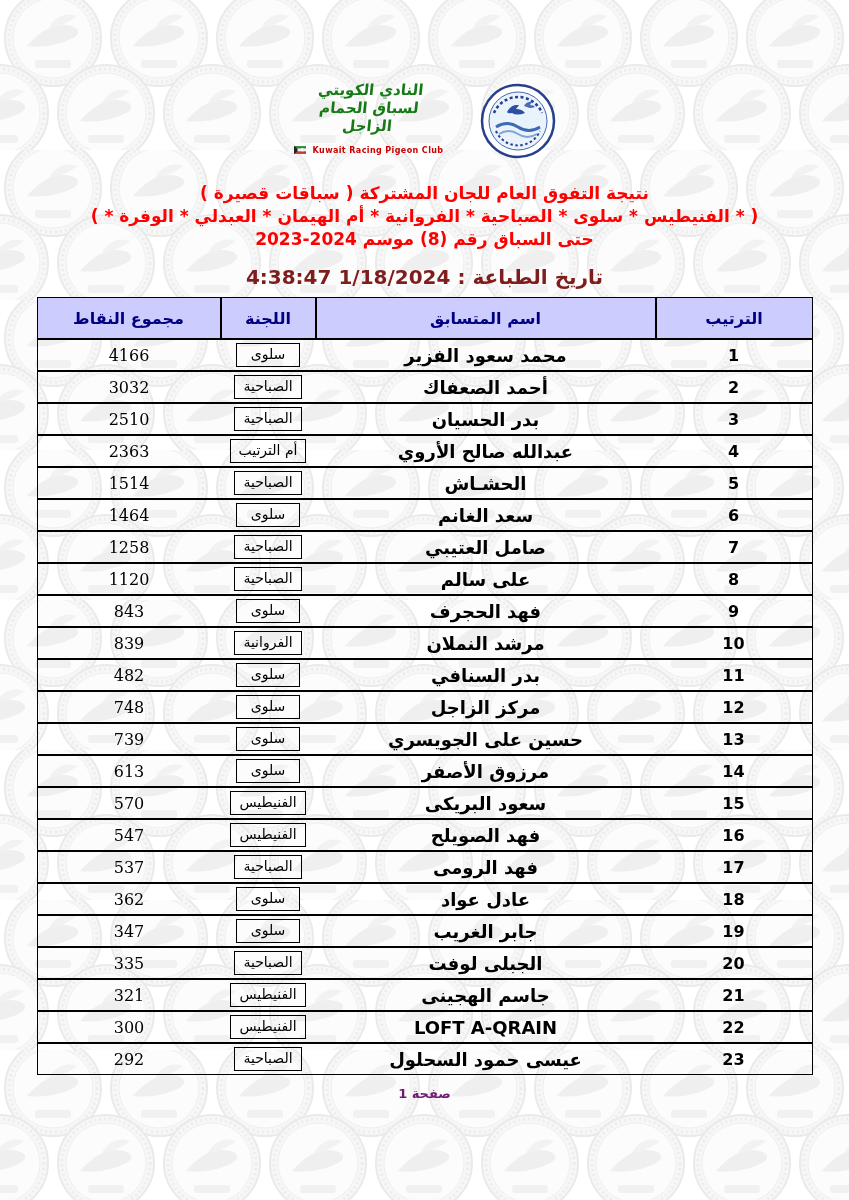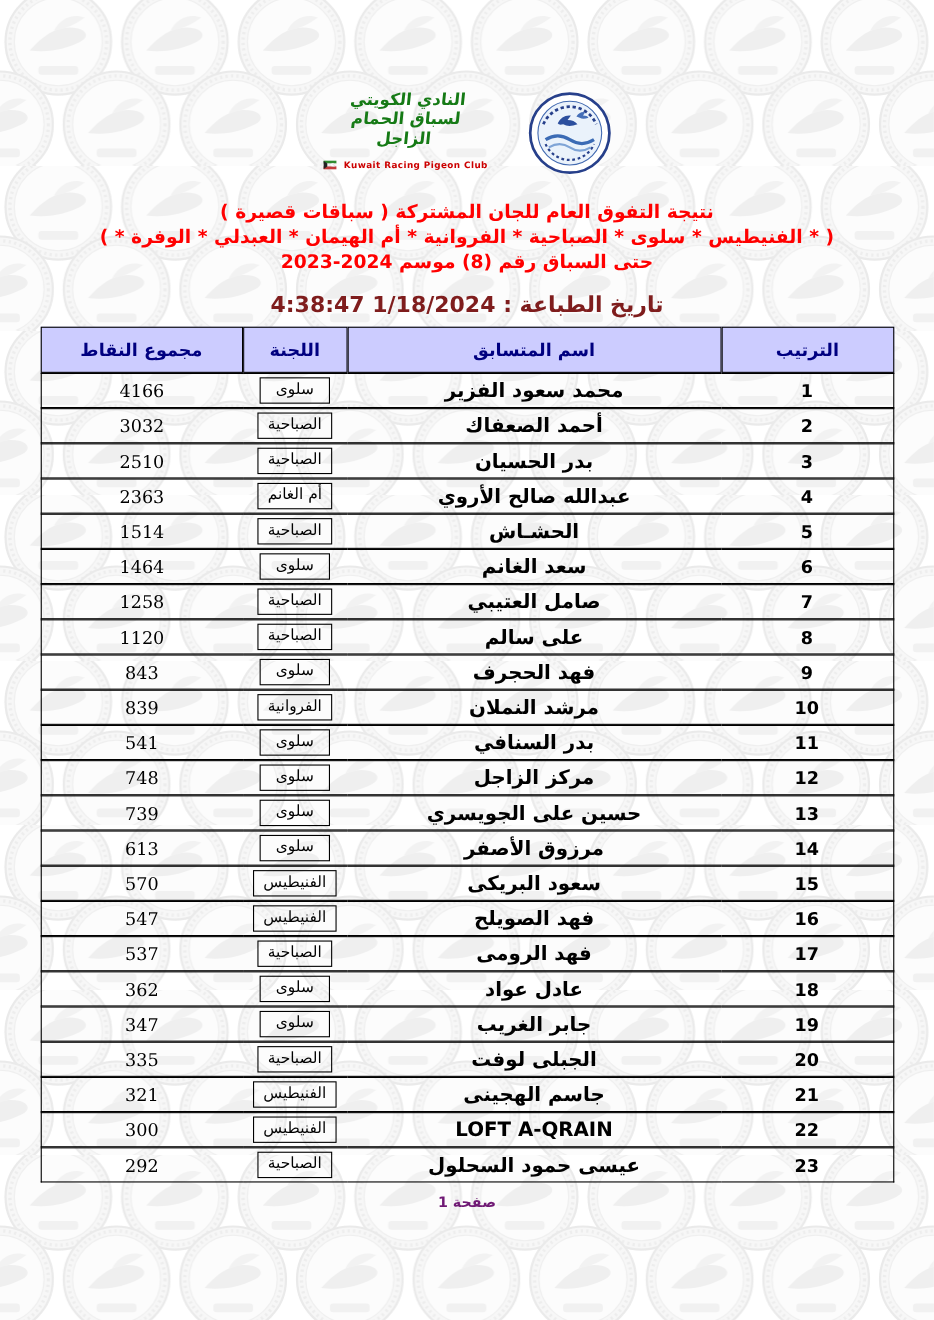--- a/index.html
+++ b/index.html
@@ -219,21 +219,21 @@
     <td class="name">بدر الحسيان</td>
     <td class="committee">
       <span class="cbox">الصباحية</span>
     </td>
     <td class="points">2510</td>
   </tr>
           <tr>
     <td class="rank">4</td>
     <td class="name">عبدالله صالح الأروي</td>
     <td class="committee">
-      <span class="cbox">أم الغانم</span>
+      <span class="cbox">أم الترتيب</span>
     </td>
     <td class="points">2363</td>
   </tr>
           <tr>
     <td class="rank">5</td>
     <td class="name">الحشـاش</td>
     <td class="committee">
       <span class="cbox">الصباحية</span>
     </td>
     <td class="points">1514</td>
@@ -277,21 +277,21 @@
       <span class="cbox">الفروانية</span>
     </td>
     <td class="points">839</td>
   </tr>
           <tr>
     <td class="rank">11</td>
     <td class="name">بدر السنافي</td>
     <td class="committee">
       <span class="cbox">سلوى</span>
     </td>
-    <td class="points">541</td>
+    <td class="points">482</td>
   </tr>
           <tr>
     <td class="rank">12</td>
     <td class="name">مركز الزاجل</td>
     <td class="committee">
       <span class="cbox">سلوى</span>
     </td>
     <td class="points">748</td>
   </tr>
           <tr>

